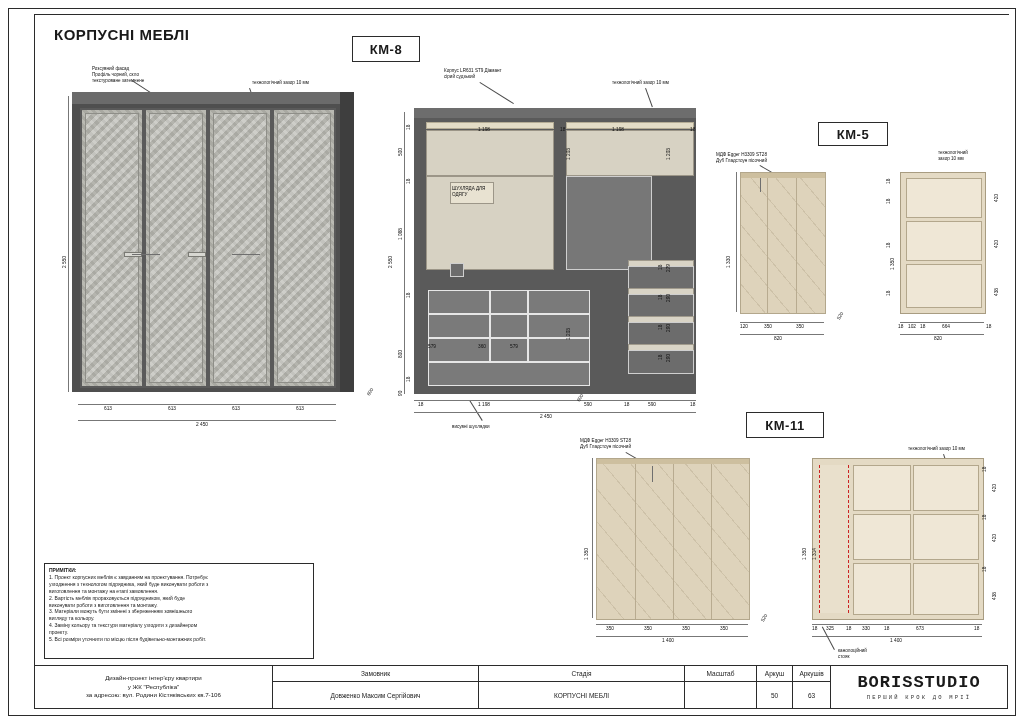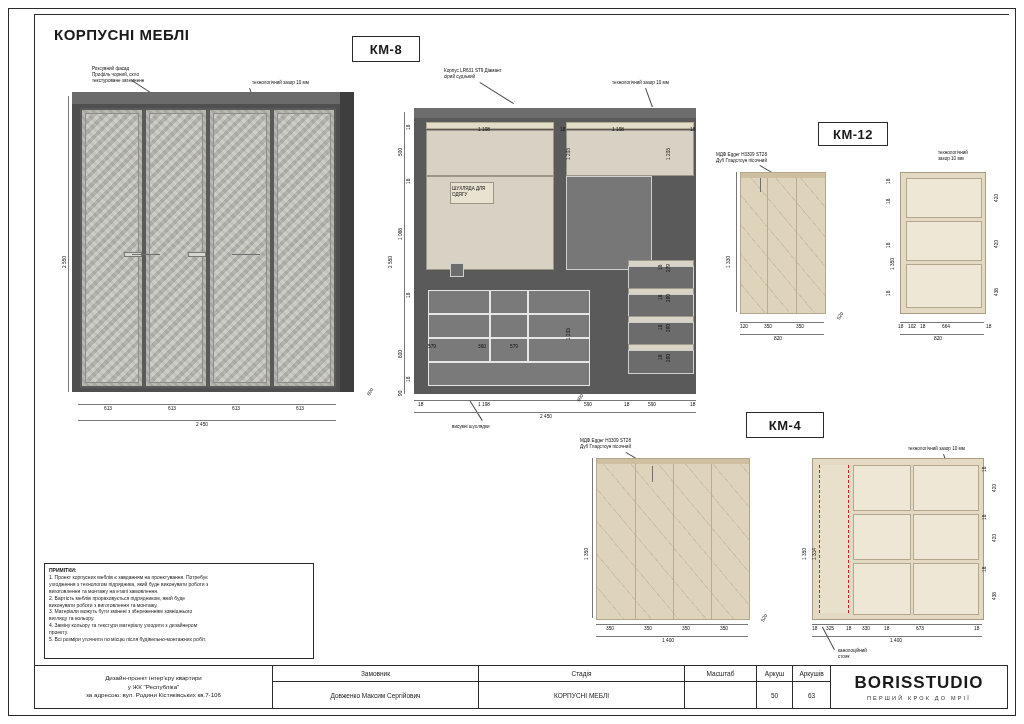--- a/index.html
+++ b/index.html
@@ -44,21 +44,21 @@
   .notesbox{position:absolute;left:44px;top:563px;width:270px;height:96px;border:1px solid #2b2b2b;background:#fff;padding:3px 4px;box-sizing:border-box;}
   .notesbox .hd{font-size:5px;font-weight:bold;margin-bottom:1px;}
   .notesbox .bd{font-size:5px;line-height:1.38;white-space:pre-line;}
   
   .tb{position:absolute;left:34px;top:665px;width:974px;height:44px;border:1px solid #2b2b2b;box-sizing:border-box;display:flex;}
   .tb .c{border-right:1px solid #2b2b2b;box-sizing:border-box;display:flex;flex-direction:column;}
   .tb .c:last-child{border-right:none;}
   .tb .hd{height:15px;border-bottom:1px solid #2b2b2b;display:flex;align-items:center;justify-content:center;font-size:6.5px;}
   .tb .bd{flex:1;display:flex;align-items:center;justify-content:center;font-size:6.5px;text-align:center;padding:0 3px;}
   .tb .bd.multi{font-size:6.2px;line-height:1.45;white-space:pre-line;}
-  .logo{display:flex;flex-direction:column;align-items:center;justify-content:center;}
+  .logo{display:flex;flex-direction:column;align-items:center;justify-content:center;font-family:Liberation Mono, monospace;}
   .logo .b1{font-size:17px;font-weight:bold;letter-spacing:1px;}
   .logo .b2{font-size:5.5px;letter-spacing:2.2px;color:#333;margin-top:2px;}
   .smalltag{position:absolute;font-size:4.6px;color:#111;white-space:pre-line;line-height:1.3;}
 </style>
 </head>
 <body>
 
 <div id="sheet">
   <div class="frame"></div>
   <div class="frame-inner"></div>
@@ -190,21 +190,21 @@
   <div class="dimtxt" style="left:418px;top:402px;">18</div>
   <div class="dimtxt" style="left:478px;top:402px;">1 198</div>
   <div class="dimtxt" style="left:584px;top:402px;">590</div>
   <div class="dimtxt" style="left:624px;top:402px;">18</div>
   <div class="dimtxt" style="left:648px;top:402px;">590</div>
   <div class="dimtxt" style="left:690px;top:402px;">18</div>
   <div class="lnb" style="left:414px;top:412px;width:282px;height:1px;background:#777;"></div>
   <div class="dimtxt" style="left:540px;top:414px;">2 450</div>
   <div class="dimtxt v" style="left:576px;top:400px;transform:rotate(-60deg);">600</div>
 
-  <div class="tagbox" style="left:818px;top:122px;width:68px;height:22px;">КМ-12</div>
+  <div class="tagbox" style="left:818px;top:122px;width:68px;height:22px;">КМ-5</div>
   <div class="note" style="left:716px;top:152px;width:84px;">МДФ Egger H3309 ST28
 Дуб Гладстоун пісочний</div>
   <div class="leader" style="left:760px;top:165px;width:34px;transform:rotate(30deg);"></div>
   <div class="note" style="left:938px;top:150px;">технологічний
 зазор 10 мм</div>
 
   <div class="wood" style="left:740px;top:172px;width:84px;height:140px;">
     <div style="position:absolute;left:0;top:0;width:100%;height:5px;background:#cdbf9f;"></div>
     <div style="position:absolute;left:26px;top:5px;bottom:0;width:1px;background:#b8ab90;"></div>
     <div style="position:absolute;left:55px;top:5px;bottom:0;width:1px;background:#b8ab90;"></div>
@@ -237,21 +237,21 @@
   <div class="dimtxt v" style="left:886px;top:296px;transform:rotate(-90deg);">18</div>
   <div class="lnb" style="left:900px;top:322px;width:84px;height:1px;background:#777;"></div>
   <div class="dimtxt" style="left:898px;top:324px;">18</div>
   <div class="dimtxt" style="left:908px;top:324px;">102</div>
   <div class="dimtxt" style="left:920px;top:324px;">18</div>
   <div class="dimtxt" style="left:942px;top:324px;">664</div>
   <div class="dimtxt" style="left:986px;top:324px;">18</div>
   <div class="lnb" style="left:900px;top:334px;width:84px;height:1px;background:#777;"></div>
   <div class="dimtxt" style="left:934px;top:336px;">820</div>
 
-  <div class="tagbox" style="left:746px;top:412px;width:76px;height:24px;">КМ-4</div>
+  <div class="tagbox" style="left:746px;top:412px;width:76px;height:24px;">КМ-11</div>
   <div class="note" style="left:580px;top:438px;width:84px;">МДФ Egger H3309 ST28
 Дуб Гладстоун пісочний</div>
   <div class="leader" style="left:626px;top:452px;width:34px;transform:rotate(30deg);"></div>
   <div class="note" style="left:908px;top:446px;">технологічний зазор 10 мм</div>
   <div class="leader" style="left:944px;top:454px;width:18px;transform:rotate(72deg);"></div>
 
   <div class="wood" style="left:596px;top:458px;width:152px;height:160px;">
     <div style="position:absolute;left:0;top:0;width:100%;height:5px;background:#cdbf9f;"></div>
     <div style="position:absolute;left:38px;top:5px;bottom:0;width:1px;background:#b8ab90;"></div>
     <div style="position:absolute;left:76px;top:5px;bottom:0;width:1px;background:#b8ab90;"></div>

